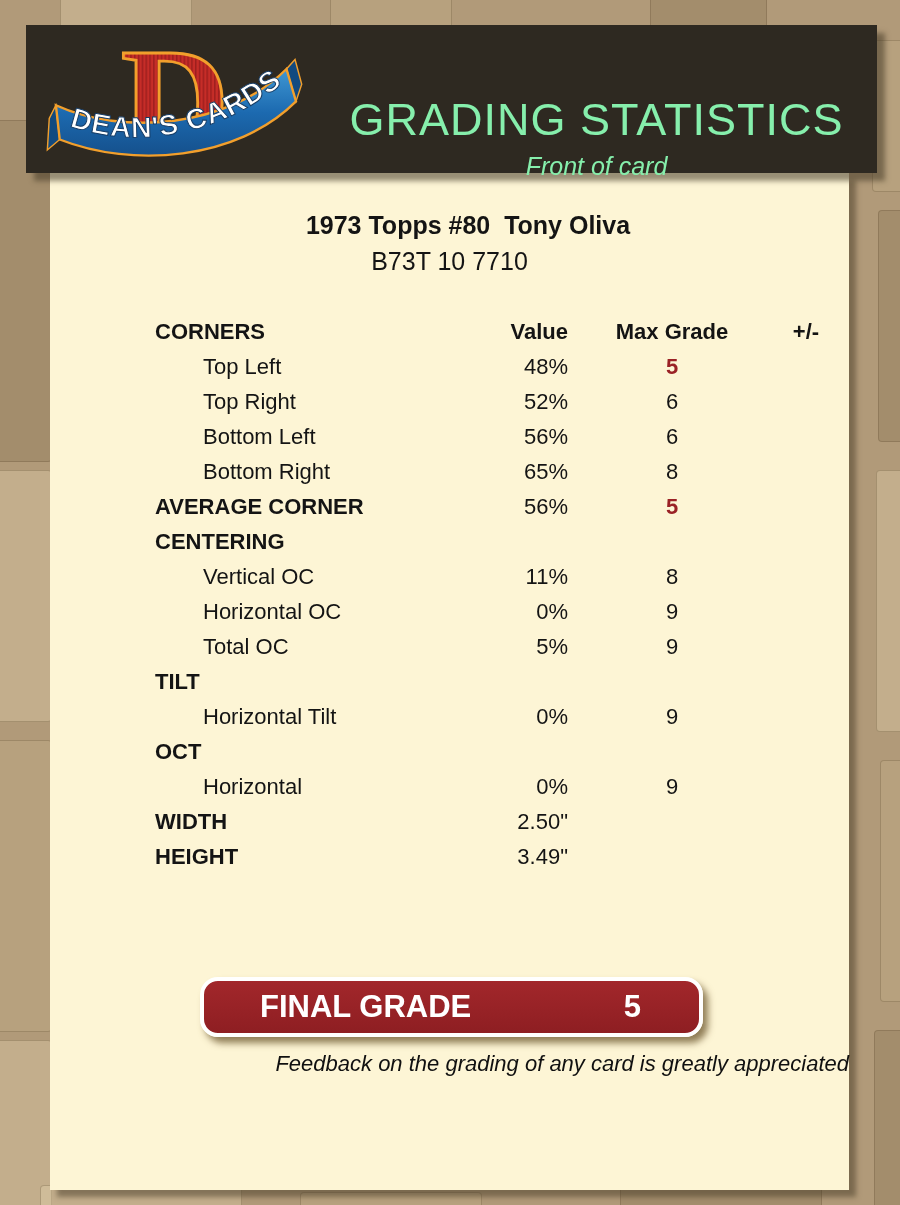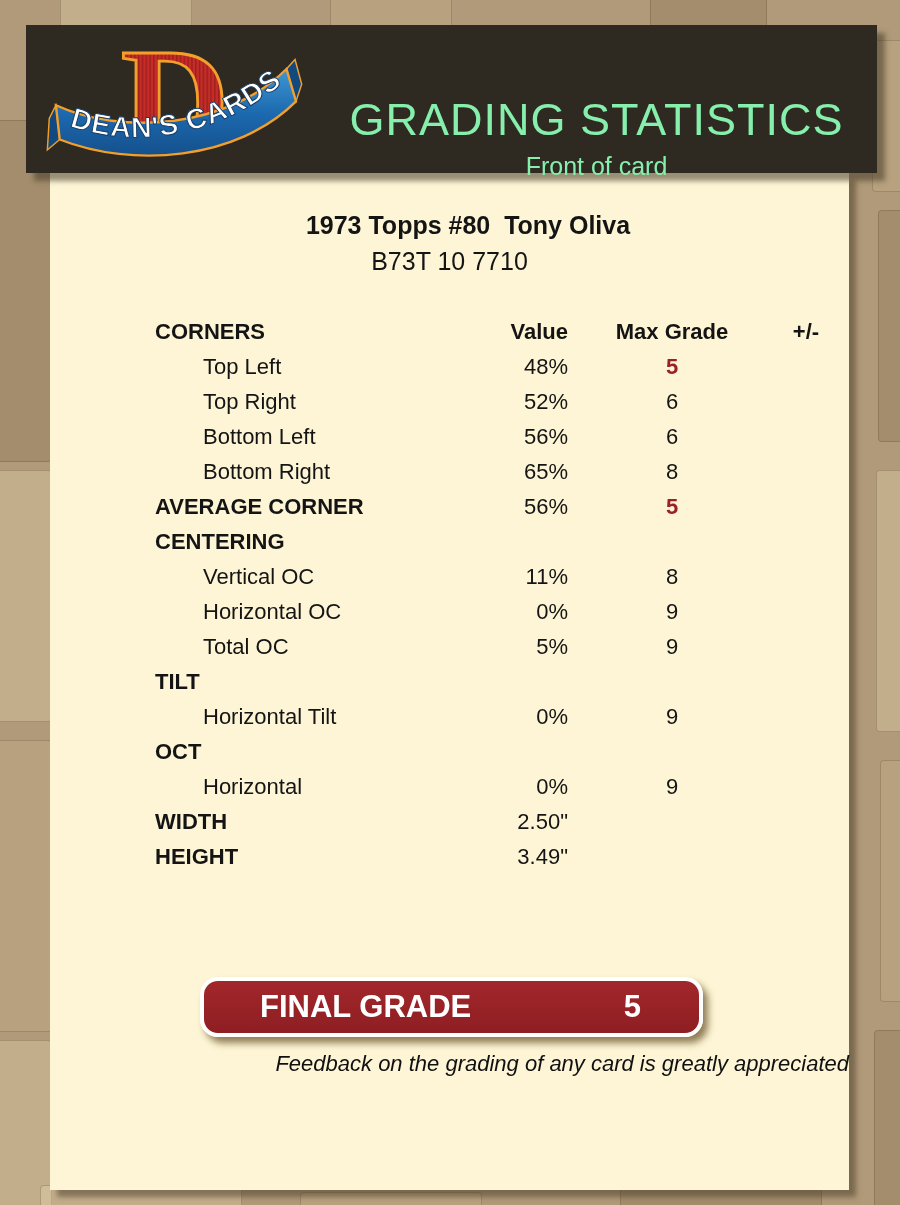--- a/index.html
+++ b/index.html
@@ -16,21 +16,21 @@
   .bg-card.mid{background:rgba(200,180,140,0.30);}
   
   .header{
     position:absolute;left:26px;top:25px;width:851px;height:148px;
     background:#2e2921;z-index:2;
     box-shadow:8px 8px 5px rgba(70,58,38,0.55);
   }
   .logo{position:absolute;left:20px;top:4px;}
   .header-titles{position:absolute;left:300px;right:10px;top:54px;text-align:center;color:#86efac;margin-top:16px;}
   .header-title{font-size:45px;line-height:50px;letter-spacing:1px;font-weight:normal;margin:0;}
-  .header-subtitle{font-size:25px;line-height:34px;font-weight:normal;margin:0;margin-top:4px;}
+  .header-subtitle{font-size:25px;line-height:34px;font-weight:normal;margin:0;margin-top:4px;font-style:italic;}
   
   .panel{
     position:absolute;left:50px;top:173px;width:799px;height:1017px;
     background:#fdf5d5;z-index:1;
     box-shadow:7px 7px 5px rgba(70,58,38,0.5);
     color:#141414;
   }
   .card-title{
     position:absolute;left:0;right:0;top:38px;text-align:center;
     font-size:25px;font-weight:bold;white-space:pre;padding-left:37px;

